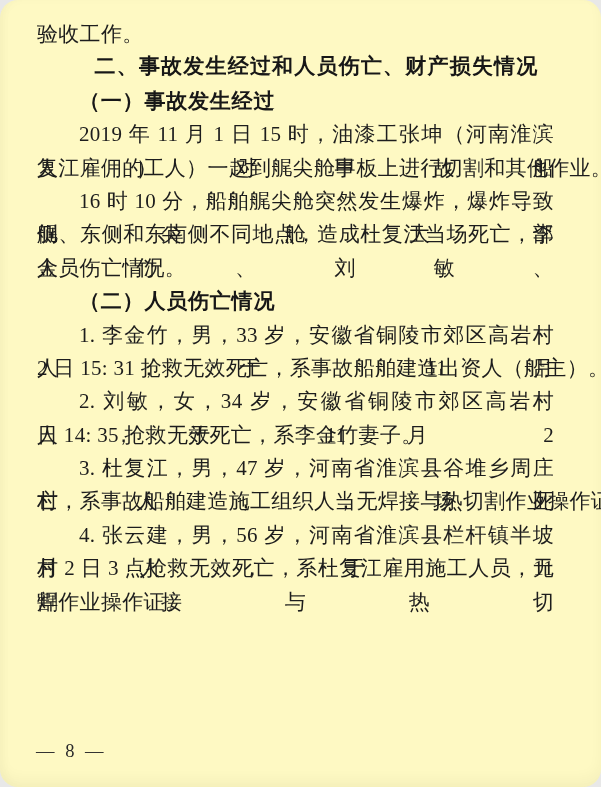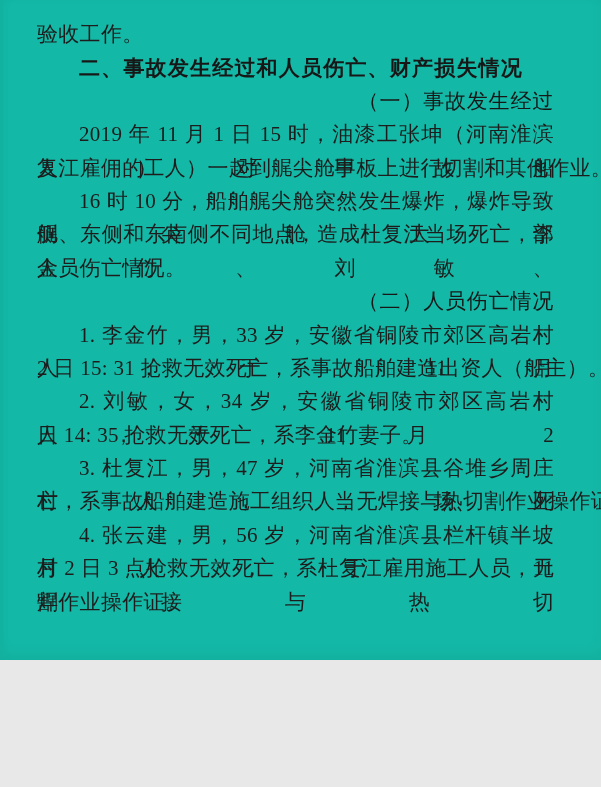--- a/index.html
+++ b/index.html
@@ -3,26 +3,27 @@
 <meta charset="utf-8">
 <style>
   html, body {
     margin: 0;
     padding: 0;
     background: #e8e8e8;
   }
   .page {
     position: relative;
     width: 601px;
-    height: 660px;
-    background: #14b8a6;
+    height: 787px;
+    background: #fef9c3;
     overflow: hidden;
     font-family: "Liberation Serif", "DejaVu Serif", serif;
     color: #1d1d1d;
     box-shadow: inset 0 -8px 14px rgba(0,0,0,0.035), inset 4px 0 10px rgba(0,0,0,0.02);
+    border-radius: 18px;
   }
   .content {
     position: absolute;
     left: 37px;
     top: 18px;
     width: 517px;
   }
   .line {
     font-size: 21px;
     line-height: 33.4px;
@@ -33,29 +34,29 @@
   .line.fill {
     white-space: normal;
     text-align: justify;
     text-align-last: justify;
   }
   .line.indent {
     text-indent: 42px;
   }
   .line.heading {
     font-weight: 700;
-    font-family: Liberation Sans, sans-serif;
+    font-family: Liberation Mono, monospace;
     letter-spacing: 1.2px;
     color: #171717;
+    text-align: center;
   }
   .line.subheading {
-    font-weight: 400;
+    font-weight: 700;
     letter-spacing: 0.8px;
     color: #171717;
-    text-align: right;
   }
   .page-number {
     position: absolute;
     left: 36px;
     top: 741px;
     font-size: 18.5px;
     letter-spacing: 3px;
     color: #2b2b2b;
     font-family: "Liberation Serif", "DejaVu Serif", serif;
   }

